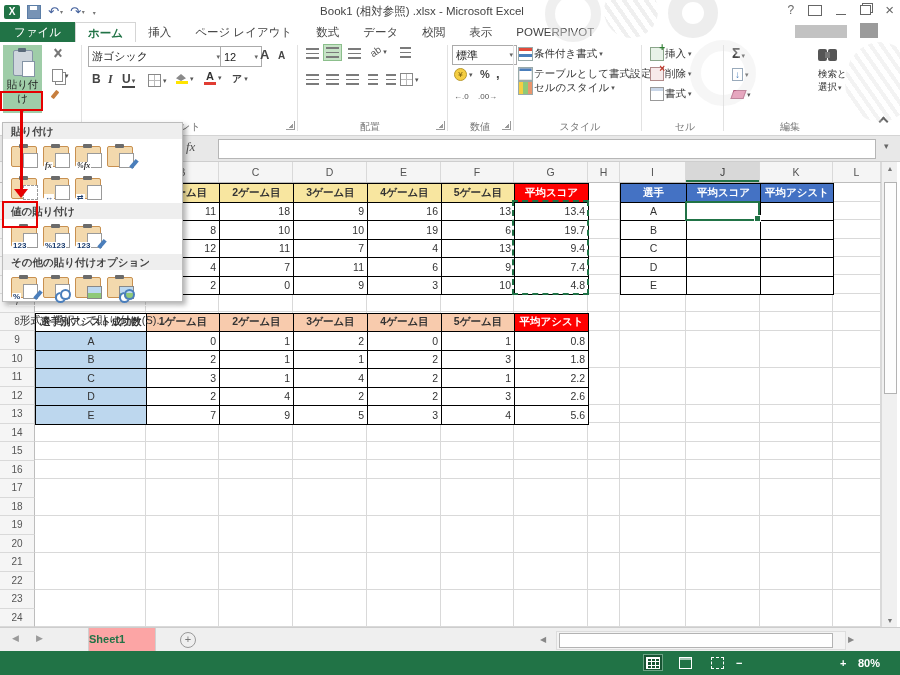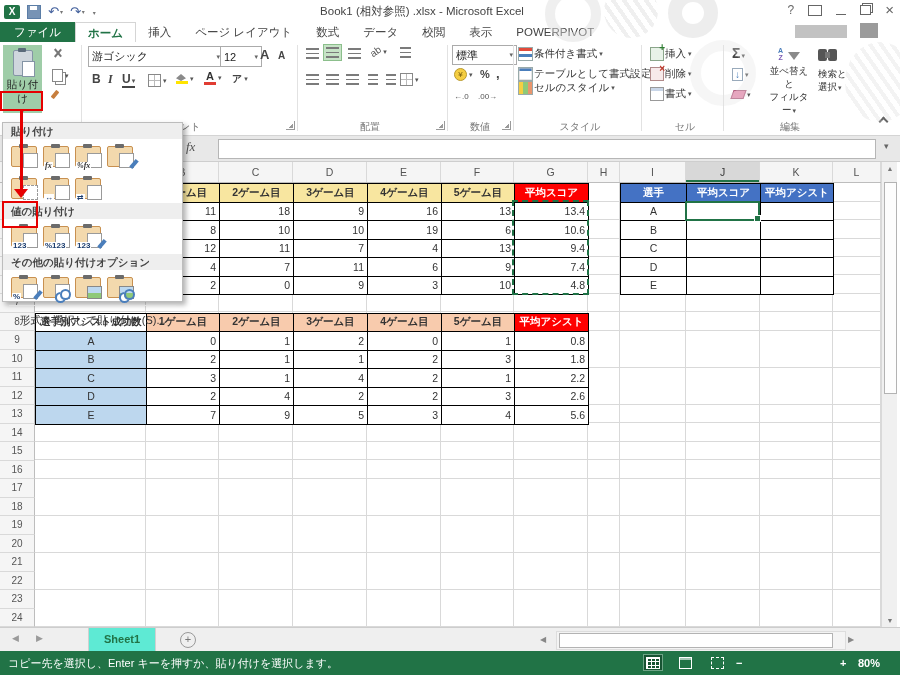--- a/index.html
+++ b/index.html
@@ -109,23 +109,23 @@
   .bg-lb{background:var(--cell-lightblue)!important;}
   .ants{left:477px;top:17px;width:77px;height:95px;border:2px dashed #1e7145;z-index:5;pointer-events:none;}
   .selbox{left:650px;top:17.5px;width:75px;height:20px;border:2px solid var(--accent-green);z-index:6;background:#0000;}
   .fillhandle{position:absolute;right:-3px;bottom:-3px;width:5px;height:5px;background:var(--accent-green);border:1px solid #fff;}
   .vscroll{left:881px;top:162px;width:16px;height:465px;background:#f0f0f0;border-left:1px solid #d9d9d9;}
   .vs-btn{position:absolute;left:2px;width:12px;text-align:center;font-size:7px;color:#777;}
   .vs-thumb{position:absolute;left:2px;top:20px;width:11px;height:210px;background:#fdfdfd;border:1px solid #b3b3b3;}
   
   .sheetbar{left:0;top:627px;width:900px;height:24px;background:#efefef;border-top:1px solid #cdcdcd;}
   .navarr{position:absolute;top:5px;font-size:9px;color:#9a9a9a;}
-  .stab{position:absolute;left:88px;top:0;width:66px;height:24px;background:#5eead4;border-left:1px solid #d0d0d0;
+  .stab{position:absolute;left:88px;top:0;width:66px;height:24px;background:#fca5a5;border-left:1px solid #d0d0d0;
      border-right:1px solid #d0d0d0;border-bottom:2px solid var(--accent-green);color:var(--accent-green);
-     font-weight:bold;font-size:11px;text-align:center;line-height:22px;}
+     font-weight:bold;font-size:11px;text-align:left;line-height:22px;}
   .addsheet{position:absolute;left:180px;top:4px;width:14px;height:14px;border:1px solid #999;border-radius:50%;
      color:#777;font-size:11px;line-height:13px;text-align:center;}
   .hs-track{position:absolute;left:556px;top:3px;width:288px;height:17px;background:#f4f4f4;border:1px solid #ddd;}
   .hs-thumb{position:absolute;left:2px;top:1px;width:272px;height:13px;background:#fff;border:1px solid #b3b3b3;}
   .hs-btn{position:absolute;top:7px;font-size:8px;color:#888;}
   
   .statusbar{left:0;top:651px;width:900px;height:24px;background:var(--accent-green);color:#fff;font-size:11px;}
   .st-msg{position:absolute;left:8px;top:0;line-height:24px;}
   .viewic{position:absolute;top:4px;width:18px;height:15px;display:flex;align-items:center;justify-content:center;}
   .viewic.on{background:rgba(0,0,0,.28);outline:1px solid rgba(255,255,255,.35);}
@@ -339,28 +339,20 @@
     <div class="glabel" style="left:660px;width:50px">セル</div>
     <div class="gdiv" style="left:723px"></div>
 
     <div class="fontbtn dd" style="left:732px;top:3px;font-size:14px">Σ</div>
     <div class="smallbtn dd" style="left:732px;top:26px">
         <span style="font-size:10px;color:#4a7ebb;border:1px solid #9ab;padding:0 2px">↓</span>
       </div>
     <div class="smallbtn dd" style="left:732px;top:48px">
         <span class="eraseric"></span>
       </div>
-    <div class="abs" style="left:766px;top:5px;width:46px;text-align:center">
-      <div style="display:inline-block">
-        <span class="azic" style="display:block">A</span><span class="azic" style="display:block;color:#7b5bb5">Z</span>
-      </div>
-      <span class="funnel" style="display:inline-block;margin-left:2px"></span>
-      <div style="font-size:9.5px;color:#333;margin-top:3px">並べ替えと</div>
-      <div class="dd" style="font-size:9.5px;color:#333">フィルター</div>
-    </div>
     <div class="abs" style="left:818px;top:7px;width:42px;text-align:left">
       <span class="binoc" style="display:inline-block"></span>
       <div style="font-size:9.5px;color:#333;margin-top:5px">検索と</div>
       <div class="dd" style="font-size:9.5px;color:#333">選択</div>
     </div>
     <div class="glabel" style="left:765px;width:50px">編集</div>
     <div class="abs chev-up" style="left:880px;top:76px"></div>
   </div>
 
   <div class="abs fbar"></div>
@@ -437,21 +429,21 @@
       <div class="num">18</div>
       <div class="num">9</div>
       <div class="num">16</div>
       <div class="num">13</div>
       <div class="num">13.4</div>
       <div class="num">8</div>
       <div class="num">10</div>
       <div class="num">10</div>
       <div class="num">19</div>
       <div class="num">6</div>
-      <div class="num">10.6</div>
+      <div class="num">19.7</div>
       <div class="num">12</div>
       <div class="num">11</div>
       <div class="num">7</div>
       <div class="num">4</div>
       <div class="num">13</div>
       <div class="num">9.4</div>
       <div class="num">4</div>
       <div class="num">7</div>
       <div class="num">11</div>
       <div class="num">6</div>
@@ -549,21 +541,20 @@
     <div class="stab">Sheet1</div>
     <div class="addsheet">+</div>
     <span class="hs-btn" style="left:540px">◀</span>
     <div class="hs-track">
       <div class="hs-thumb"></div>
     </div>
     <span class="hs-btn" style="left:848px">▶</span>
   </div>
 
   <div class="abs statusbar">
-    <div class="st-msg">コピー先を選択し、Enter キーを押すか、貼り付けを選択します。</div>
     <div class="viewic on" style="left:644px">
         <span class="vgrid"></span>
       </div>
     <div class="viewic" style="left:676px">
         <span class="vpage"></span>
       </div>
     <div class="viewic" style="left:708px">
         <span class="vbreak"></span>
       </div>
     <div class="zsign" style="left:736px">−</div>

